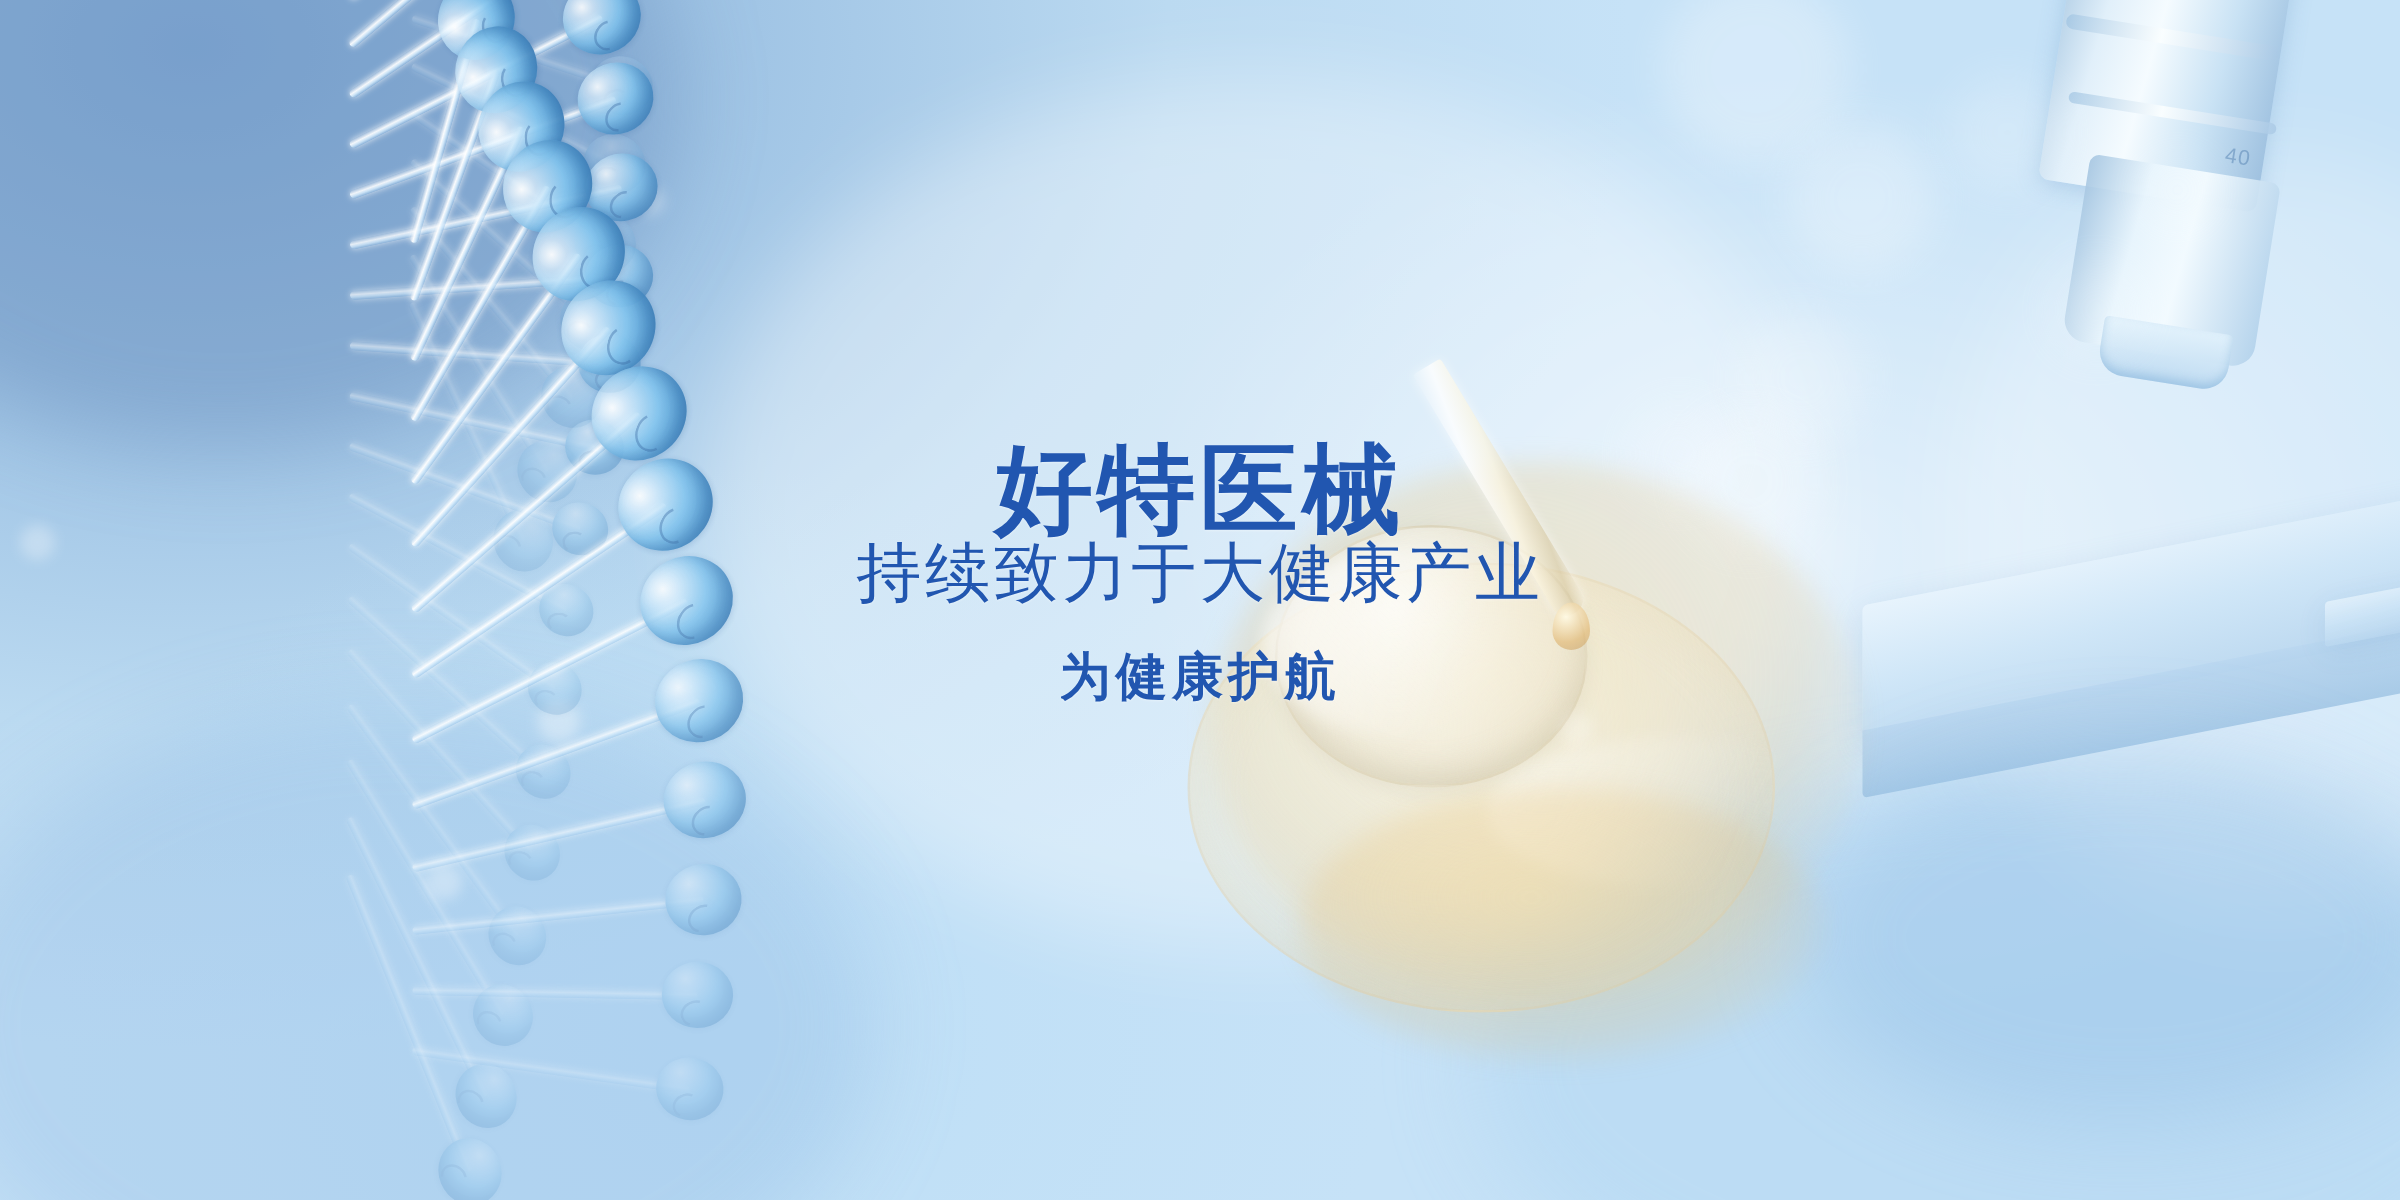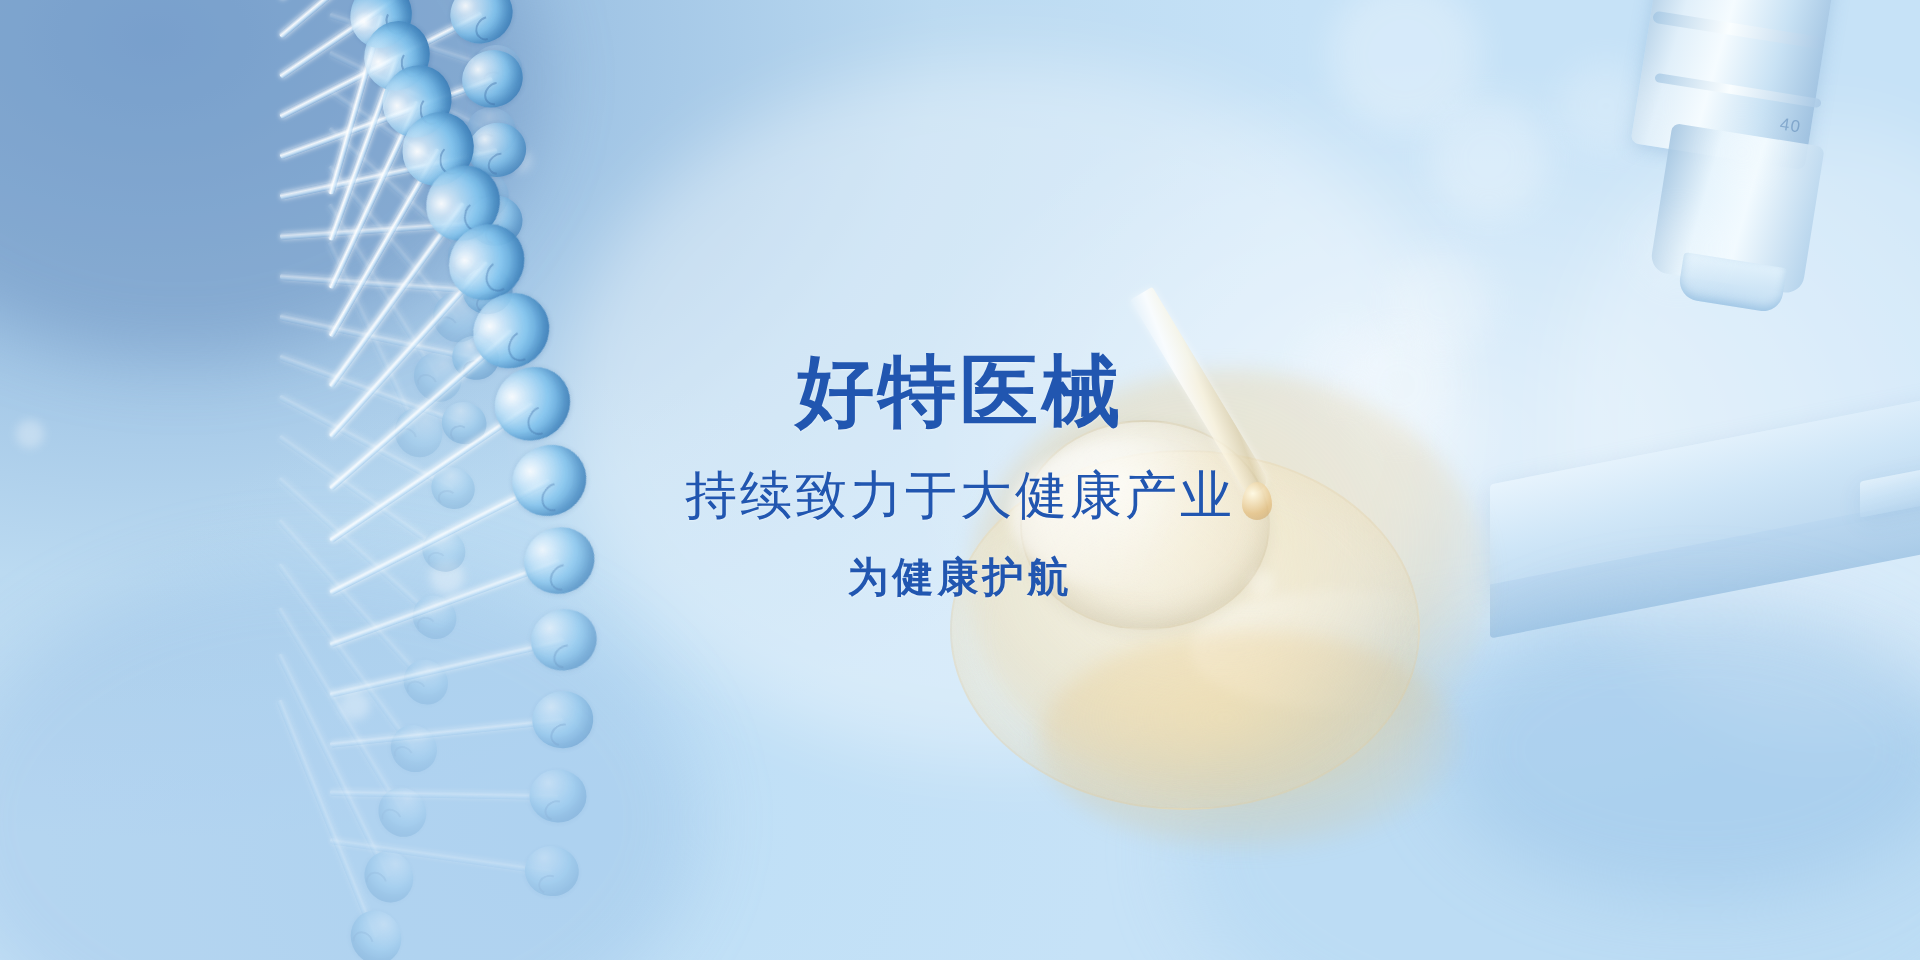--- a/index.html
+++ b/index.html
@@ -132,21 +132,20 @@
     position:absolute; left:0; right:0; top:352px;
     display:flex; flex-direction:column; align-items:center;
     z-index:40;
   }
   #title{
     font-size:78px; font-weight:700; line-height:1.02;
     letter-spacing:4px; color:#2156B0;
     text-shadow:0 1px 2px rgba(255,255,255,.42);
   }
   #subtitle{
-    margin-top:36px;
     font-size:52px; font-weight:400; line-height:1.05;
     letter-spacing:3px; color:#2156B0;
     text-shadow:0 1px 2px rgba(255,255,255,.38);
   }
   #tagline{
     margin-top:34px;
     font-size:41px; font-weight:700; line-height:1.05;
     letter-spacing:4px; color:#2156B0;
     text-shadow:0 1px 2px rgba(255,255,255,.42);
   }

